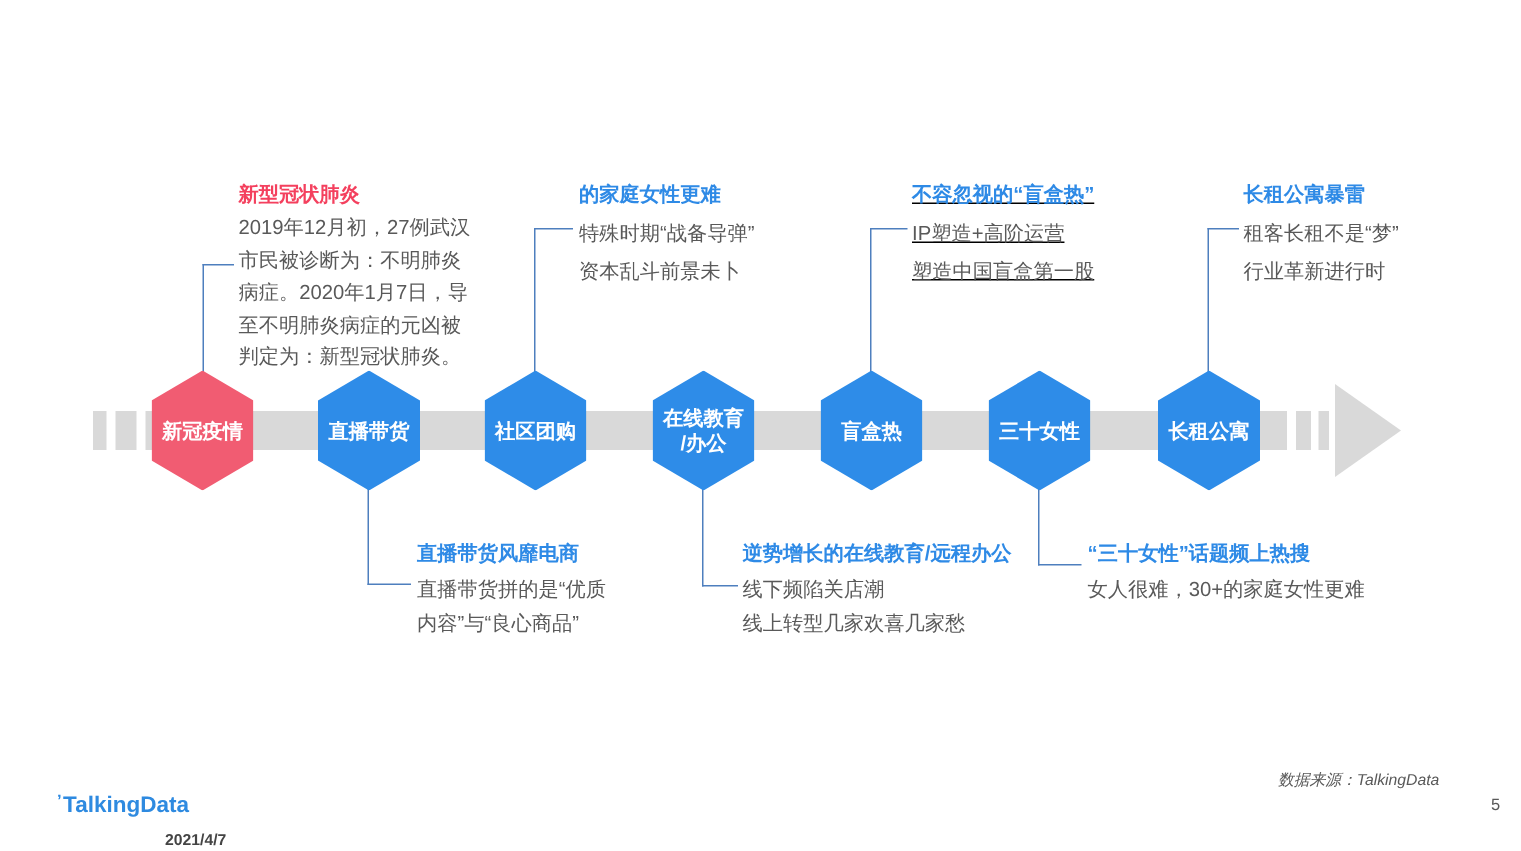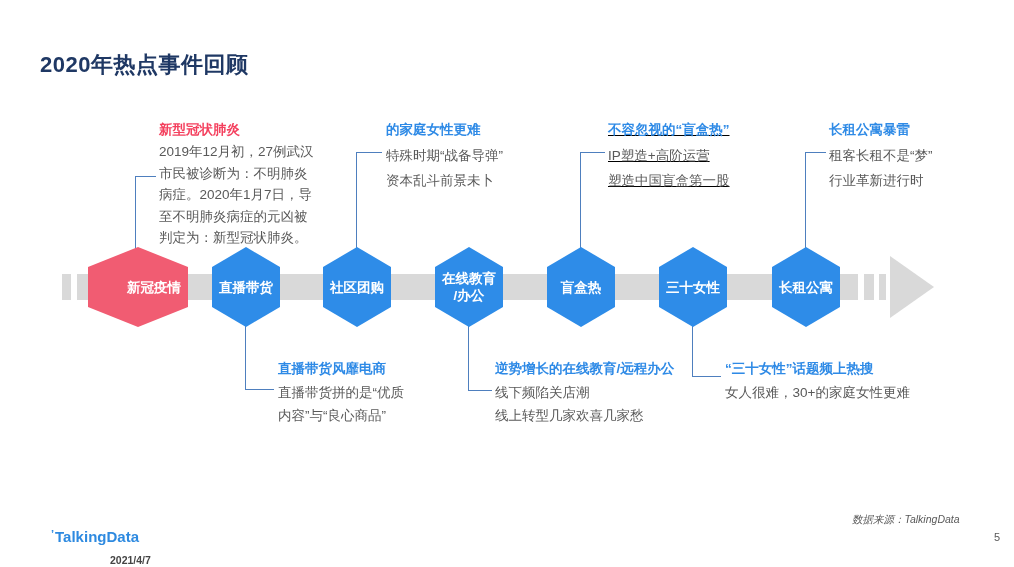--- a/index.html
+++ b/index.html
@@ -36,32 +36,31 @@
   .hex {
     position:absolute; top:247px; width:68px; height:80px; z-index:3;
     clip-path:polygon(50% 0,100% 25%,100% 75%,50% 100%,0 75%,0 25%);
     display:flex; flex-direction:column; align-items:center; justify-content:center;
     color:#fff; font-weight:bold; font-size:13.5px; line-height:17px; text-align:center;
   }
   .hex.blue { background:#2E8CE8; }
   .hex.red  { background:#F15C72; }
   .hex span { display:block; }
   
-  .logo { position:absolute; left:51px; top:528px; font-size:15px; font-weight:bold; color:#2E8AE0; }
+  .logo { position:absolute; left:38px; top:528px; font-size:15px; font-weight:bold; color:#2E8AE0; }
   .logo .tick { font-size:11px; vertical-align:top; margin-right:1px; }
   .footer-date { position:absolute; left:110px; top:535px; font-size:10.5px; font-weight:bold; color:#444;margin-top:19px; }
   .source { position:absolute; left:852px; top:513px; font-size:10.5px; font-style:italic; color:#595959; }
   .page-num { position:absolute; left:994px; top:531px; font-size:11px; color:#595959; }
 </style>
 </head>
 <body>
 
 <div class="slide">
 
-  <h1 class="page-title">2020年热点事件回顾</h1>
 
   <div class="ann para" style="left:159px; top:121px; width:172px;">
     <div class="ann-title red">新型冠状肺炎</div>
     <div class="ann-line">2019年12月初，27例武汉</div>
     <div class="ann-line">市民被诊断为：不明肺炎</div>
     <div class="ann-line">病症。2020年1月7日，导</div>
     <div class="ann-line">至不明肺炎病症的元凶被</div>
     <div class="ann-line">判定为：新型冠状肺炎。</div>
   </div>
 
@@ -109,21 +108,21 @@
   <div class="conn down" style="left:692px; top:324px; width:28px; height:52px;"></div>
 
   <div class="tl-dash" style="left:62px; width:9px;"></div>
   <div class="tl-dash" style="left:77px; width:14px;"></div>
   <div class="tl-dash" style="left:97px; width:14px;"></div>
   <div class="tl-bar" style="left:108px; width:750px;"></div>
   <div class="tl-dash" style="left:864px; width:10px;"></div>
   <div class="tl-dash" style="left:879px; width:7px;"></div>
   <div class="tl-arrow"></div>
 
-  <div class="hex red" style="left:88px;padding-left:32px;">
+  <div class="hex red" style="left:101px;">
     <span>新冠疫情</span>
   </div>
   <div class="hex blue" style="left:212px;">
     <span>直播带货</span>
   </div>
   <div class="hex blue" style="left:323px;">
     <span>社区团购</span>
   </div>
   <div class="hex blue" style="left:435px;">
     <span>在线教育</span>

